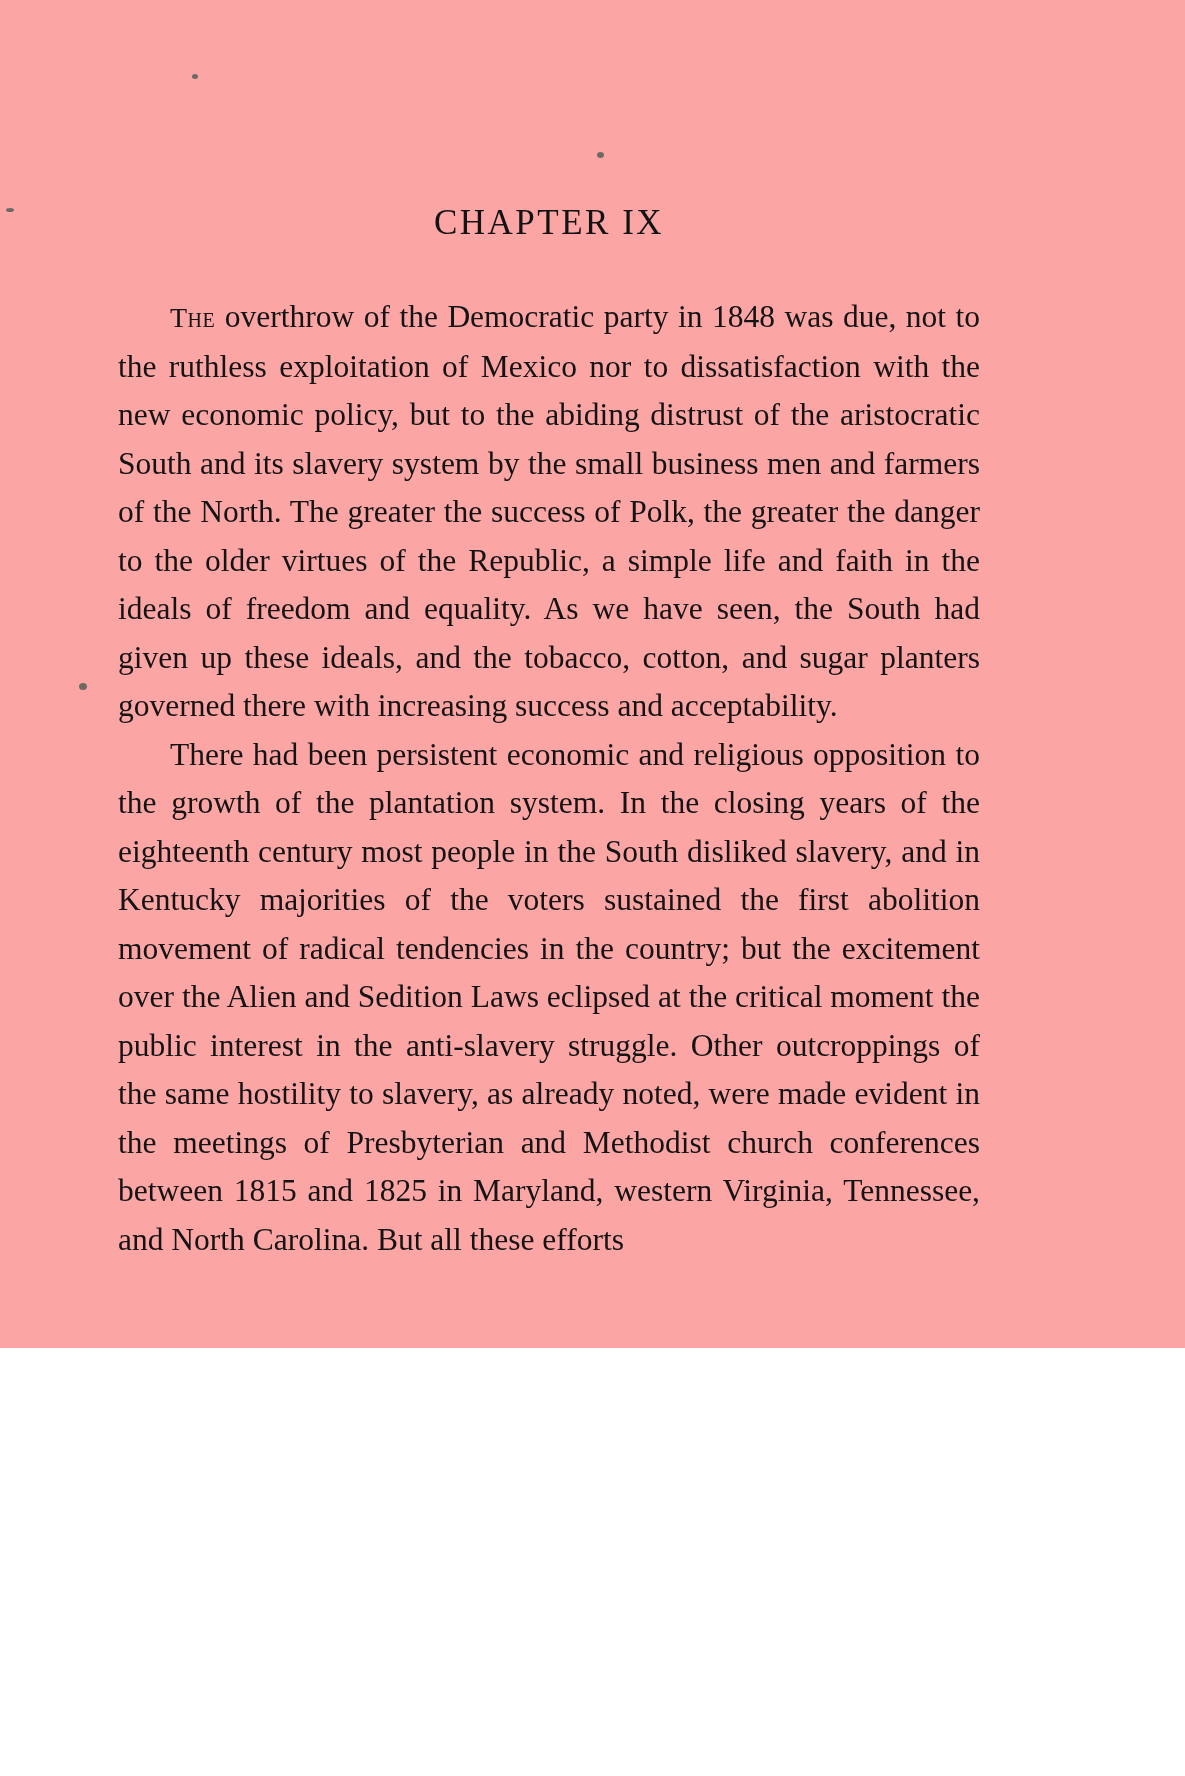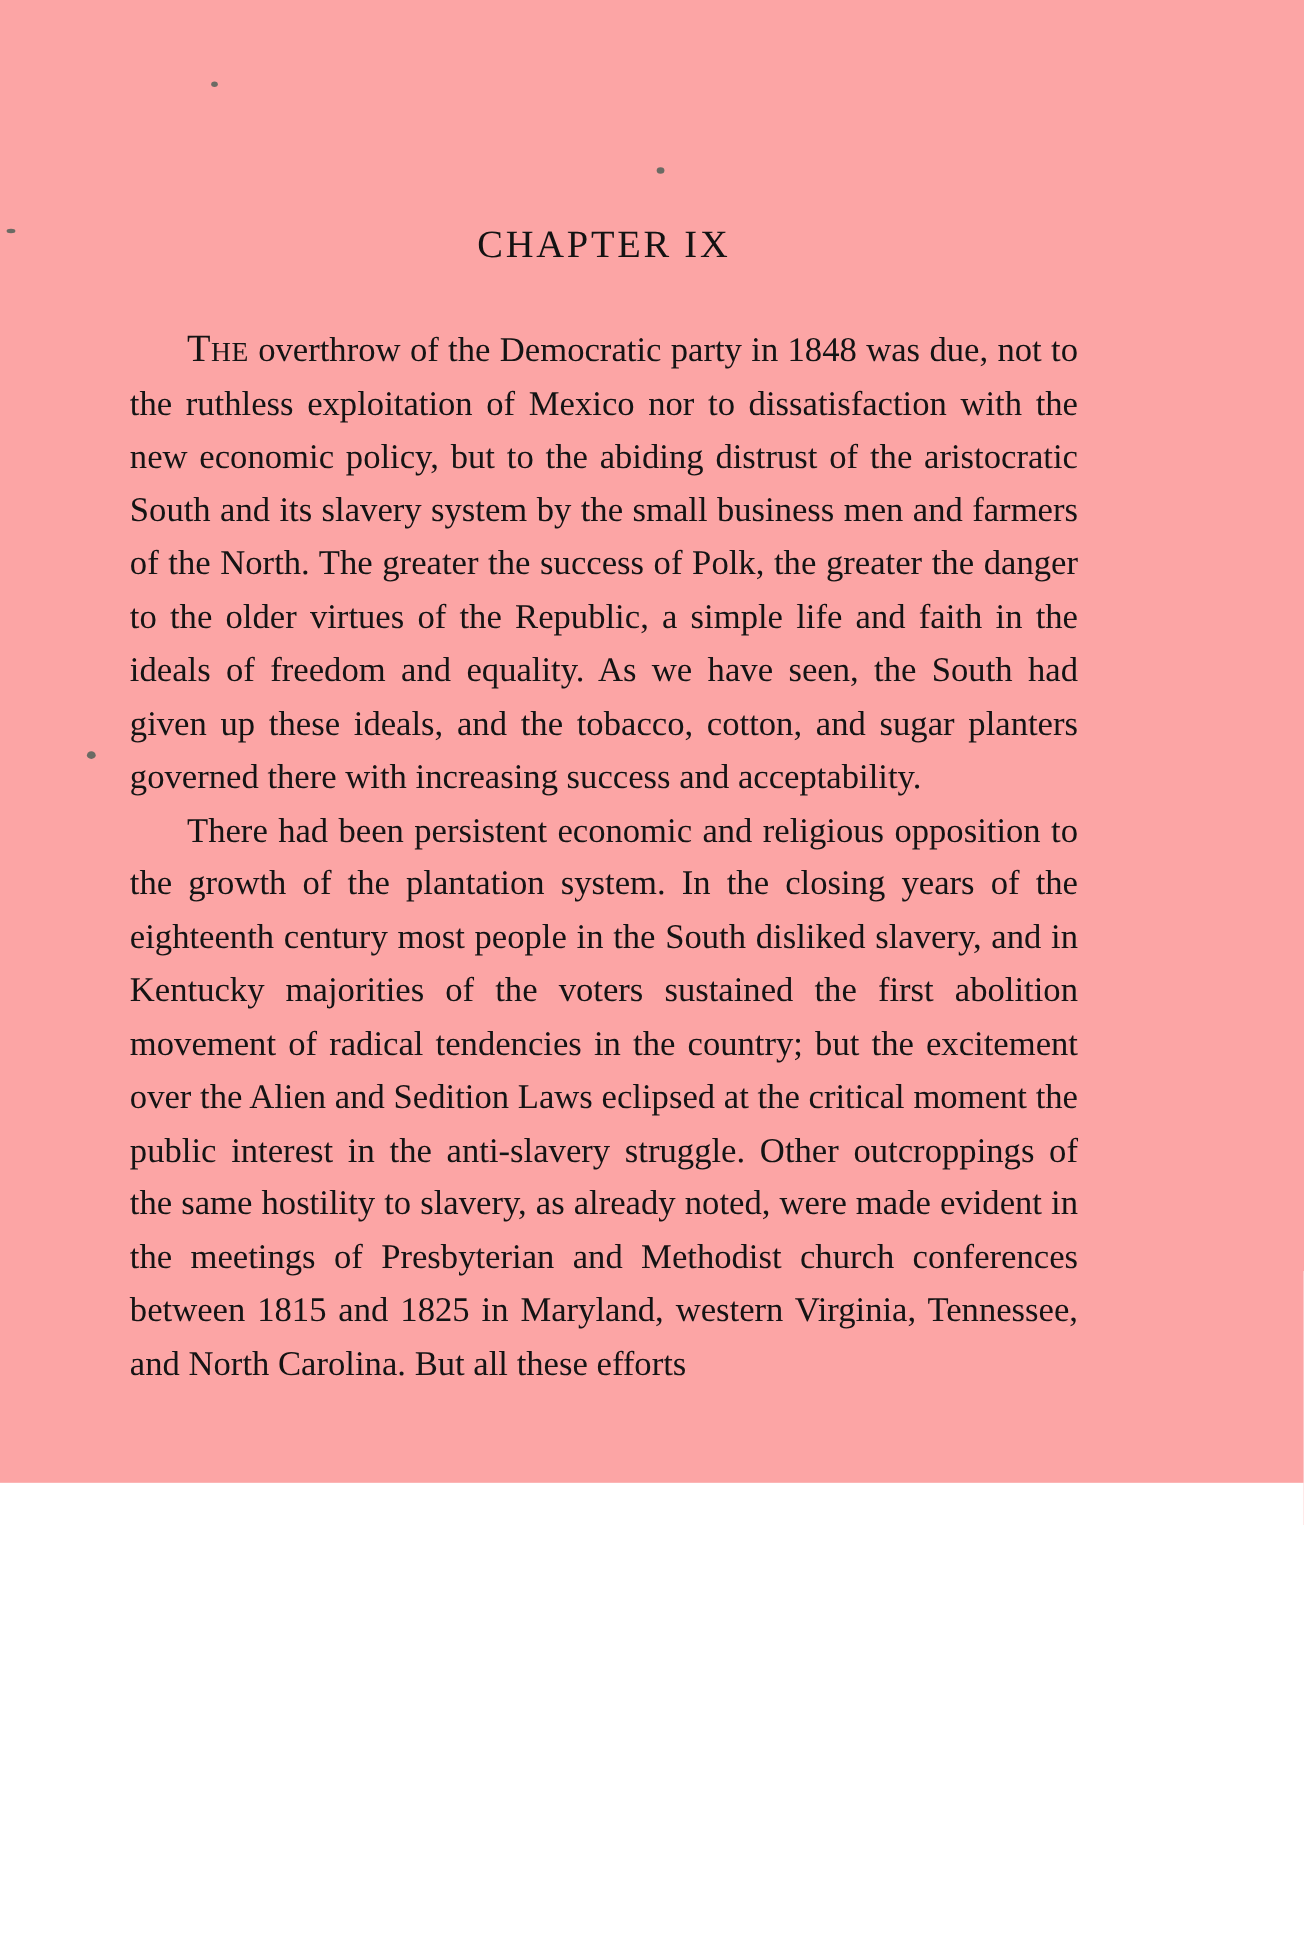--- a/index.html
+++ b/index.html
@@ -68,21 +68,21 @@
     color: #141414;
   }
 
   .body-text p {
     margin: 0;
     text-indent: 52px;
   }
 
   .smallcaps-lead {
     font-variant: small-caps;
-    font-size: 35px;
+    font-size: 28px;
     letter-spacing: 0.5px;
   }
 </style>
 </head>
 <body>
 
 <div class="page">
 
   <div class="speck s1"></div>
   <div class="speck s2"></div>

